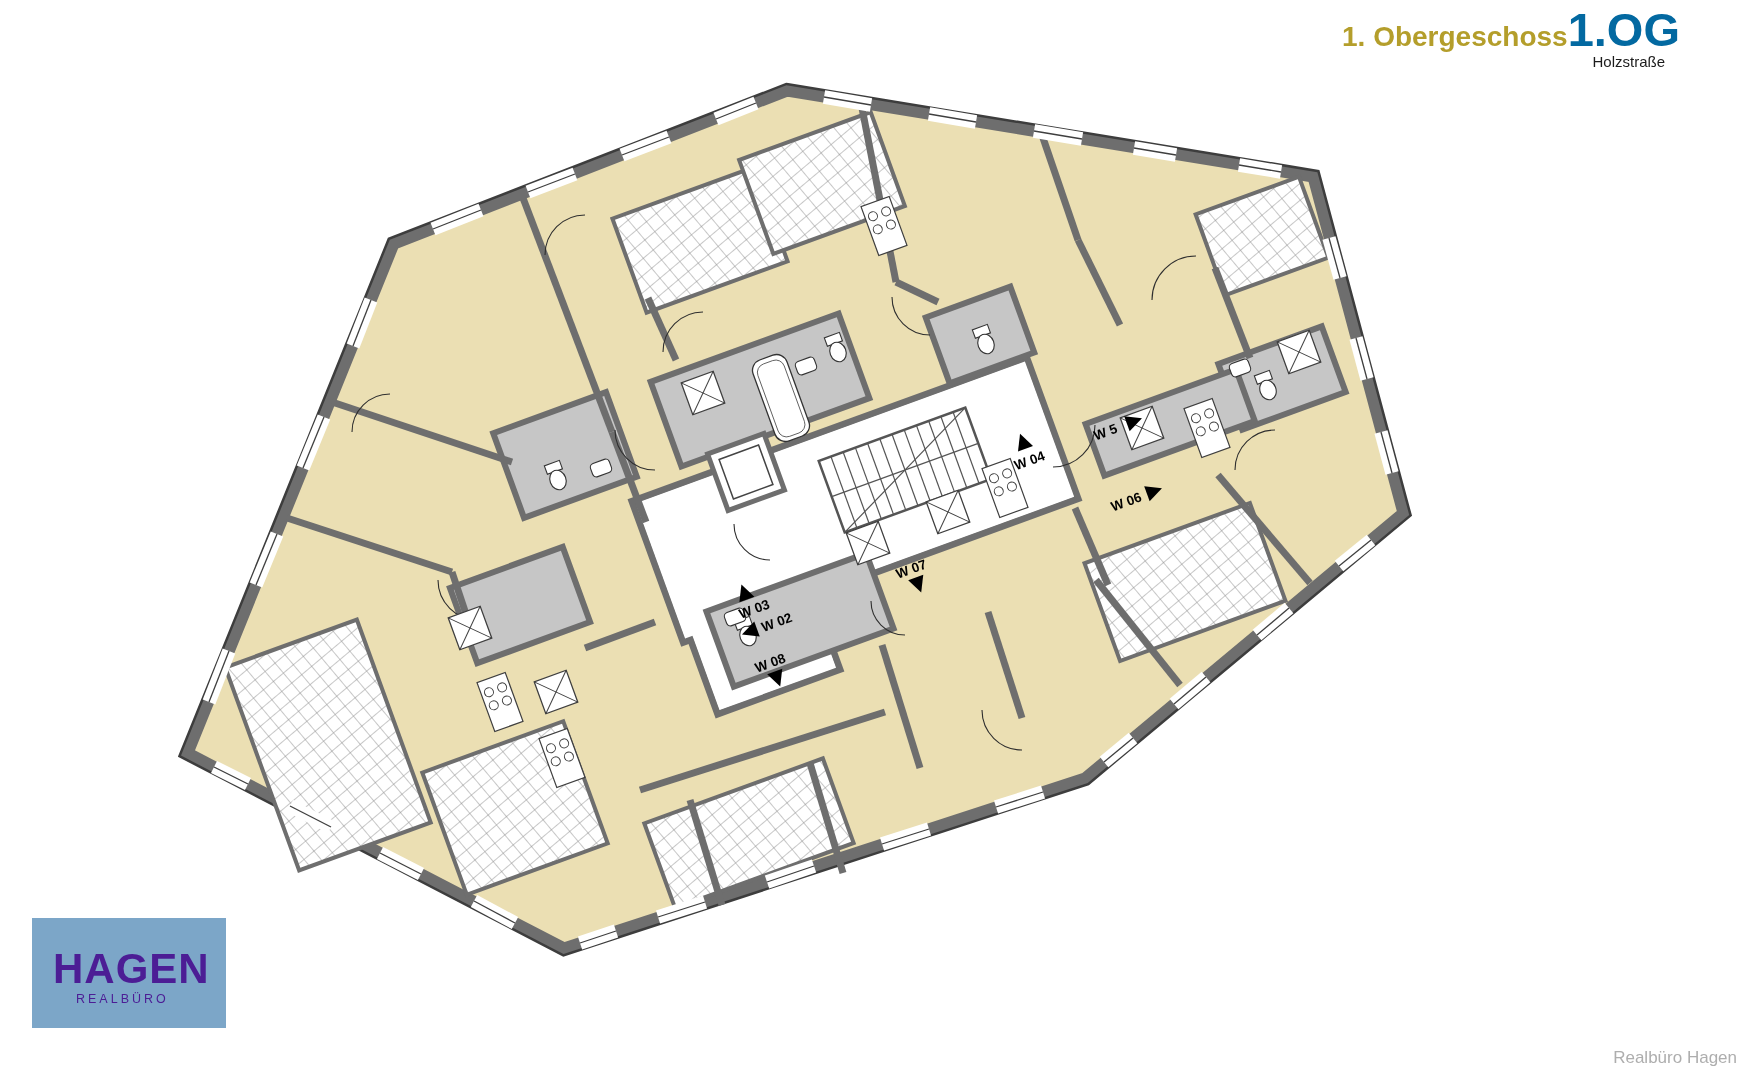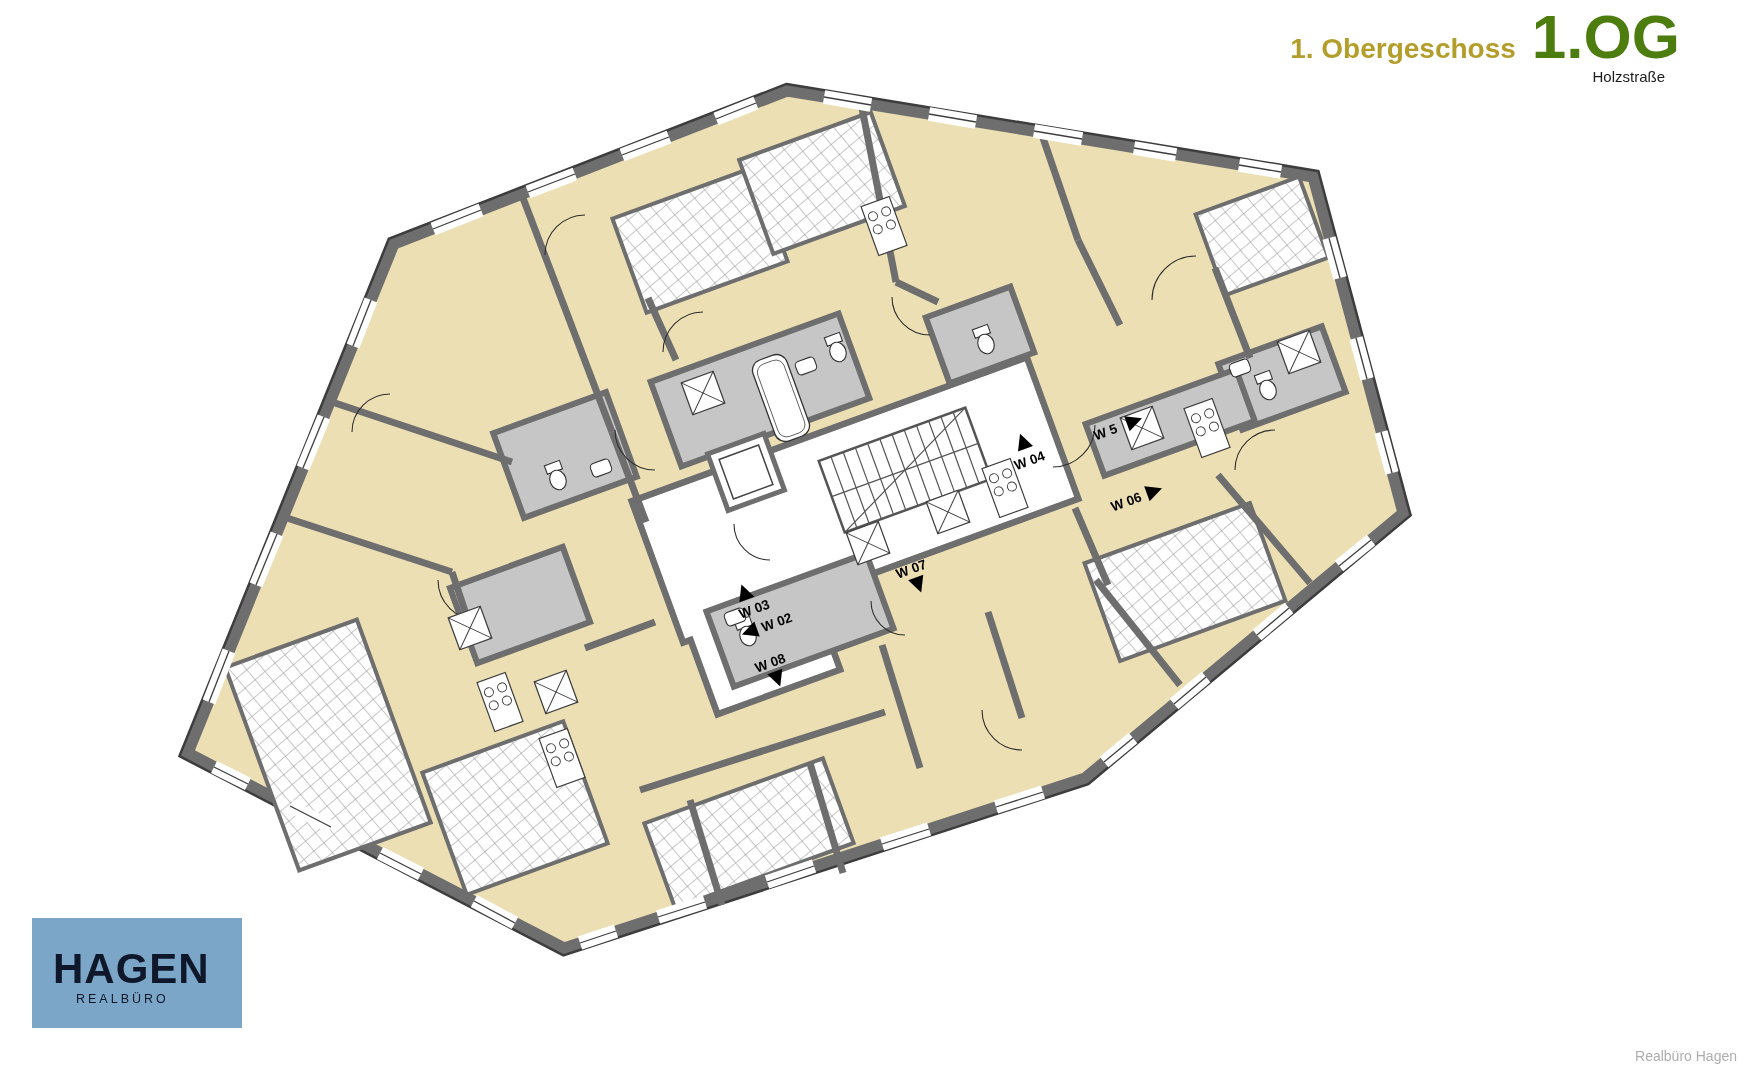--- a/index.html
+++ b/index.html
@@ -4,37 +4,37 @@
 <style>
   html,body{margin:0;padding:0;}
   body{
     width:1751px;height:1080px;position:relative;overflow:hidden;
     background:#ffffff;font-family:"Liberation Sans", sans-serif;
   }
   
   .header{
     position:absolute;top:6px;right:71px;text-align:right;
   }
-  .header .line1{display:flex;align-items:baseline;justify-content:flex-end;gap:16px;}
+  .header .line1{display:flex;align-items:baseline;justify-content:flex-end;gap:0;}
   .floor-name{font-size:28px;font-weight:bold;color:#b49e2b;letter-spacing:0px;}
-  .floor-code{font-size:62px;font-weight:bold;color:#4d7c0f;letter-spacing:0px;line-height:1;}
+  .floor-code{font-size:47px;font-weight:bold;color:#0369a1;letter-spacing:0px;line-height:1;}
   .street{font-size:15px;color:#1c1c1c;margin-top:0px;margin-right:15px;}
   
   svg.plan{position:absolute;left:0;top:0;}
   text.unit{font-size:13.5px;font-weight:bold;fill:#000;}
   
   .logo{
-    position:absolute;left:32px;top:918px;width:210px;height:110px;
-    background:#7ca6c8;color:#0f172a;box-sizing:border-box;padding:30px 0 0 21px;
+    position:absolute;left:32px;top:918px;width:194px;height:110px;
+    background:#7ca6c8;color:#4c1d95;box-sizing:border-box;padding:30px 0 0 21px;
   }
   .logo .name{font-size:42px;font-weight:bold;line-height:1;letter-spacing:1px;}
   .logo .subtitle{font-size:12.5px;letter-spacing:3px;margin-top:2px;margin-left:23px;}
   
   .credit{
-    position:absolute;right:14px;top:1048px;font-size:14px;color:#aeaeae;
+    position:absolute;right:14px;top:1048px;font-size:17px;color:#aeaeae;
   }
 </style>
 </head>
 <body>
 
 <div class="header">
   <div class="line1">
     <span class="floor-name">1. Obergeschoss</span>
     <span class="floor-code">1.OG</span>
   </div>

